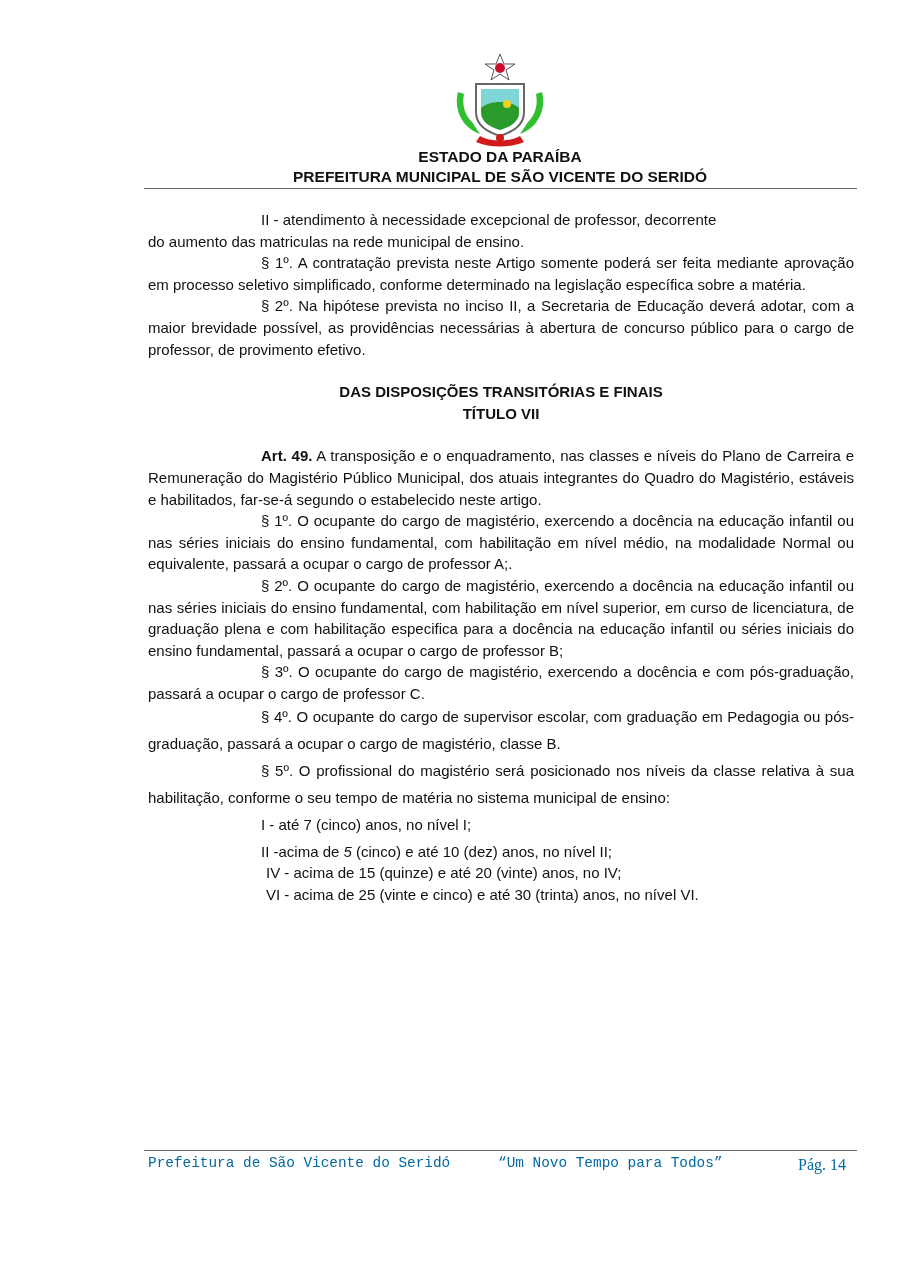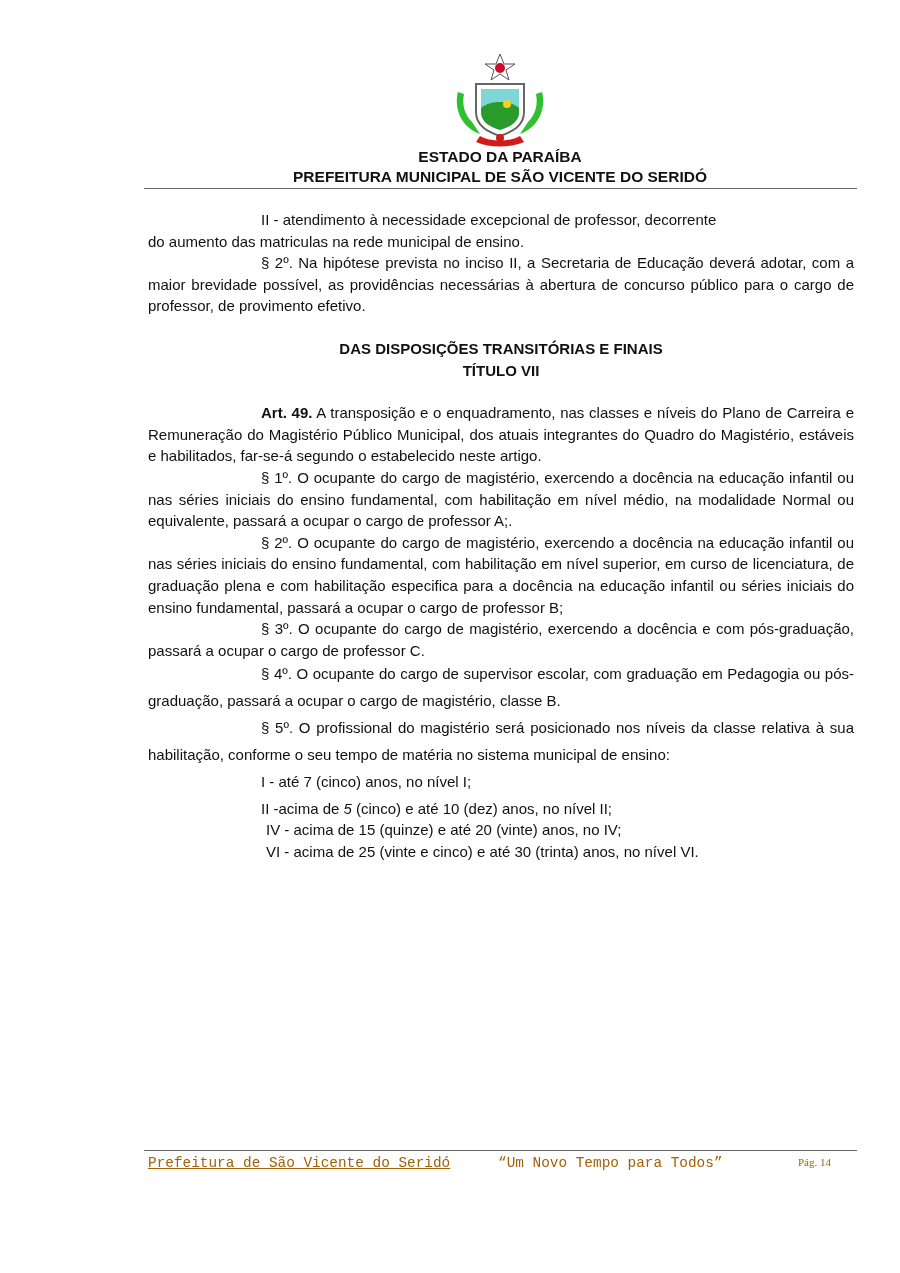--- a/index.html
+++ b/index.html
@@ -11,22 +11,22 @@
   .hdr1 { top:148px; left:10px; }
   .hdr2 { top:168px; left:10px; }
   .rule { position:absolute; left:104px; width:713px; height:0; border-top:1.5px solid #666; }
   .body { position:absolute; left:108px; width:706px; font-size:15px; line-height:21.6px; }
   .p { text-align:justify; text-align-last:left; margin:0; }
   .ind { text-indent:113px; }
   .center { text-align:center; font-weight:bold; margin:0; }
   .li { margin:0; white-space:nowrap; }
   .b { font-weight:bold; }
   .it { font-style:italic; }
-  .footer { position:absolute; top:1155px; left:108px; width:705px; font-family:"Liberation Mono", monospace; font-size:14.4px; color:#a16207;text-decoration:underline; }
-  .footer .pg { position:absolute; left:650px; top:1px; font-family:"Liberation Serif", serif; font-size:11px; }
+  .footer { position:absolute; top:1155px; left:108px; width:705px; font-family:"Liberation Mono", monospace; font-size:14.4px; color:#0369a1; }
+  .footer .pg { position:absolute; left:650px; top:1px; font-family:"Liberation Serif", serif; font-size:16px; }
   .footer .motto { position:absolute; left:350px; }
 </style>
 </head>
 <body>
 
 <div class="page">
 
   <svg class="crest" viewBox="0 0 100 96">
     <polygon points="50,2 54,12 65,12 56,18 59,28 50,22 41,28 44,18 35,12 46,12" fill="#fff" stroke="#555" stroke-width="1"></polygon>
     <circle cx="50" cy="16" r="5" fill="#c8102e"></circle>
@@ -40,20 +40,21 @@
     <circle cx="50" cy="86" r="4" fill="#d11a1a"></circle>
   </svg>
 
   <div class="hdr hdr1">ESTADO DA PARAÍBA</div>
   <div class="hdr hdr2">PREFEITURA MUNICIPAL DE SÃO VICENTE DO SERIDÓ</div>
   <div class="rule" style="top:188px;"></div>
 
   <div class="body" style="top:209px;">
     <p class="p ind" style="margin:0;">II - atendimento à necessidade excepcional de professor, decorrente</p>
     <p class="p">do aumento das matriculas na rede municipal de ensino.</p>
+    <p class="p ind">§ 1º. A contratação prevista neste Artigo somente poderá ser feita mediante aprovação em processo seletivo simplificado, conforme determinado na legislação específica sobre a matéria.</p>
     <p class="p ind">§ 2º. Na hipótese prevista no inciso II, a Secretaria de Educação deverá adotar, com a maior brevidade possível, as providências necessárias à abertura de concurso público para o cargo de professor, de provimento efetivo.</p>
 
     <div style="height:21px;"></div>
     <p class="center">DAS DISPOSIÇÕES TRANSITÓRIAS E FINAIS</p>
     <p class="center">TÍTULO VII</p>
     <div style="height:21px;"></div>
 
     <p class="p ind"><span class="b">Art. 49.</span><span> A transposição e o enquadramento, nas classes e níveis do Plano de Carreira e Remuneração do Magistério Público Municipal, dos atuais integrantes do Quadro do Magistério, estáveis e habilitados, far-se-á segundo o estabelecido neste artigo.</span></p>
     <p class="p ind">§ 1º. O ocupante do cargo de magistério, exercendo a docência na educação infantil ou nas séries iniciais do ensino fundamental, com habilitação em nível médio, na modalidade Normal ou equivalente, passará a ocupar o cargo de professor A;.</p>
     <p class="p ind">§ 2º. O ocupante do cargo de magistério, exercendo a docência na educação infantil ou nas séries iniciais do ensino fundamental, com habilitação em nível superior, em curso de licenciatura, de graduação plena e com habilitação especifica para a docência na educação infantil ou séries iniciais do ensino fundamental, passará a ocupar o cargo de professor B;</p>

